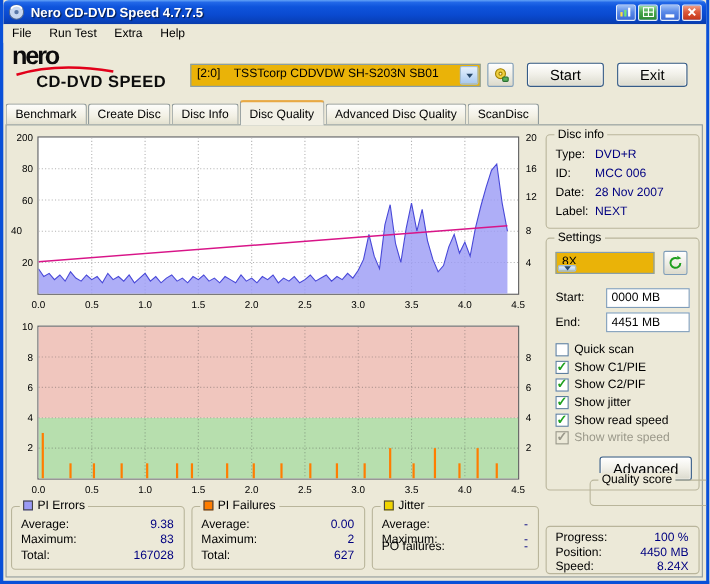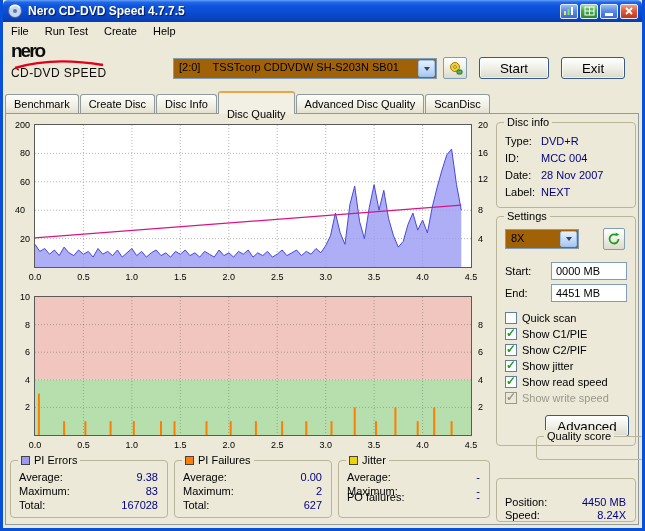--- a/index.html
+++ b/index.html
@@ -14,33 +14,33 @@
 .tbtn{width:18px;height:15px;border-radius:2px;border:1px solid #E6EEFB;margin-left:2px;display:inline-flex;align-items:center;justify-content:center;cursor:default;}
 .tbtn.blue{background:linear-gradient(180deg,#9CBEF5,#5A8AE8 45%,#3A6AD8);}
 .tbtn.green{background:linear-gradient(180deg,#9CE0A0,#4AA84E 45%,#2A8830);}
 .tbtn.close{background:linear-gradient(180deg,#F0A088,#DD5A3C 45%,#C43518);}
 .minbar{width:8px;height:3px;background:#fff;margin-top:7px;}
 
 .menubar{position:absolute;top:22px;left:0;right:0;height:17px;display:flex;align-items:center;background:#ECE9D8;}
 .menu-item{padding:1px 8px;cursor:default;}
 
 .logo{position:absolute;left:8px;top:38px;width:140px;height:52px;}
-.logo-nero{font-size:19px;font-weight:bold;letter-spacing:-2px;line-height:25px;color:#0D0D0D;}
+.logo-nero{font-size:23px;font-weight:bold;letter-spacing:-2px;line-height:25px;color:#0D0D0D;}
 .logo-swoosh{position:absolute;left:2px;top:20px;}
-.logo-sub{font-size:12px;font-weight:normal;letter-spacing:.4px;color:#0D0D0D;margin-top:3px;}
-.combo{position:absolute;background:#a16207;border:1px solid #7F9DB9;display:flex;align-items:stretch;}
+.logo-sub{font-size:15px;font-weight:bold;letter-spacing:.4px;color:#0D0D0D;margin-top:3px;text-align:right;}
+.combo{position:absolute;background:#eab308;border:1px solid #7F9DB9;display:flex;align-items:stretch;}
 .combo-text{flex:1;padding:2px 3px 0 5px;white-space:pre;overflow:hidden;}
 .combo-btn{width:17px;margin:1px;background:linear-gradient(180deg,#E6F0FC,#CBE0F8 45%,#A8C8EE);border:1px solid #9EBEE4;border-radius:2px;display:flex;align-items:center;justify-content:center;}
 .arrow-down{width:0;height:0;border-left:3px solid transparent;border-right:3px solid transparent;border-top:4px solid #28486A;}
 .xp-btn{position:absolute;background:linear-gradient(180deg,#FFFFFF,#F2F1EA 45%,#DFDED2 90%,#D2D0C0);border:1px solid #355B88;border-radius:3px;display:flex;align-items:center;justify-content:center;box-shadow:inset 0 0 0 1px rgba(255,255,255,.65);cursor:default;}
 .tool-btn{position:absolute;width:24px;height:22px;background:linear-gradient(180deg,#FFFFFF,#EFEEE6 50%,#DCDACB);border:1px solid #7F9DB9;border-radius:2px;display:flex;align-items:center;justify-content:center;}
 
 .tabs{position:absolute;left:2px;top:91px;height:23px;display:flex;align-items:flex-end;z-index:3;}
 .tab{height:19px;margin-right:1px;margin-bottom:1px;padding:3px 8px 0;background:linear-gradient(180deg,#FDFDFB,#F2F0E4 60%,#E3E0CF);border:1px solid #919B9C;border-bottom:none;border-radius:3px 3px 0 0;white-space:nowrap;cursor:default;}
-.tab.active{height:23px;margin-bottom:0;padding-top:15px;background:#F2F0E5;border-top:2px solid #E8A944;z-index:4;}
+.tab.active{height:23px;margin-bottom:0;padding-top:5px;background:#F2F0E5;border-top:2px solid #E8A944;z-index:4;}
 
 .content{position:absolute;left:2px;top:113px;width:634px;height:412px;border:1px solid #919B9C;background:#ECE9D8;z-index:1;}
 .chart-wrap{position:absolute;}
 .plot{position:absolute;background:#fff;border:1px solid #5A5A5A;}
 .tick{position:absolute;font-size:9px;line-height:10px;color:#000;}
 
 .groupbox{position:absolute;border:1px solid #B9B59B;border-radius:4px;}
 .gb-caption{position:absolute;top:-7px;left:7px;background:#ECE9D8;padding:0 3px;font-size:11px;line-height:12px;white-space:nowrap;}
 .val{color:#000080;}
 .info-row{position:absolute;left:8px;right:6px;height:13px;}
@@ -97,21 +97,21 @@
             <line x1="2" y1="2" x2="8" y2="8" stroke="#fff" stroke-width="1.8"></line>
             <line x1="8" y1="2" x2="2" y2="8" stroke="#fff" stroke-width="1.8"></line>
           </svg>
       </span>
     </span>
   </div>
 
   <div class="menubar">
     <span class="menu-item">File</span>
     <span class="menu-item">Run Test</span>
-    <span class="menu-item">Create</span>
+    <span class="menu-item">Extra</span>
     <span class="menu-item">Help</span>
   </div>
 
   <div class="logo">
     <div class="logo-nero">nero</div>
     <span class="logo-swoosh">
       <svg width="92" height="12">
           <path d="M2,10 C28,2 60,2 90,7" fill="none" stroke="#E2001A" stroke-width="2.4"></path>
         </svg>
     </span>
@@ -163,21 +163,21 @@
             <line x1="0" y1="56.8" x2="436" y2="56.8" stroke="#B4B4B4" stroke-dasharray="1,2"></line>
             <line x1="0" y1="28.4" x2="436" y2="28.4" stroke="#B4B4B4" stroke-dasharray="1,2"></line>
             <path d="M0.0,119.3L4.8,126.4L9.7,123.5L14.5,129.2L19.4,125.0L24.2,130.6L29.1,122.1L33.9,127.8L38.8,130.6L43.6,125.0L48.4,129.2L53.3,126.4L58.1,132.1L63.0,123.5L67.8,129.2L72.7,126.4L77.5,130.6L82.4,125.0L87.2,132.1L92.0,127.8L96.9,123.5L101.7,130.6L106.6,126.4L111.4,132.1L116.3,127.8L121.1,125.0L126.0,130.6L130.8,127.8L135.6,132.1L140.5,126.4L145.3,129.2L150.2,125.0L155.0,130.6L159.9,127.8L164.7,132.1L169.6,126.4L174.4,129.2L179.2,132.1L184.1,125.0L188.9,130.6L193.8,127.8L198.6,132.1L203.5,126.4L208.3,129.2L213.2,125.0L218.0,132.1L222.8,127.8L227.7,130.6L232.5,126.4L237.4,132.1L242.2,129.2L247.1,125.0L251.9,130.6L256.8,127.8L261.6,125.0L266.4,130.6L271.3,126.4L276.1,129.2L281.0,123.5L285.8,127.8L290.7,120.7L295.5,110.8L300.4,88.0L305.2,107.9L310.0,119.3L314.9,79.5L319.7,61.1L324.6,96.6L329.4,113.6L334.3,82.4L339.1,59.6L344.0,85.2L348.8,65.3L353.6,93.7L358.5,110.8L363.3,122.1L368.2,116.4L373.0,99.4L377.9,88.0L382.7,105.1L387.6,95.1L392.4,107.9L397.2,82.4L402.1,62.5L406.9,45.4L411.8,29.8L416.6,24.1L421.5,59.6L426.3,85.2L426.3,142L0.0,142Z" fill="#9A9AF5" fill-opacity="0.8"></path>
             <path d="M0.0,119.3L4.8,126.4L9.7,123.5L14.5,129.2L19.4,125.0L24.2,130.6L29.1,122.1L33.9,127.8L38.8,130.6L43.6,125.0L48.4,129.2L53.3,126.4L58.1,132.1L63.0,123.5L67.8,129.2L72.7,126.4L77.5,130.6L82.4,125.0L87.2,132.1L92.0,127.8L96.9,123.5L101.7,130.6L106.6,126.4L111.4,132.1L116.3,127.8L121.1,125.0L126.0,130.6L130.8,127.8L135.6,132.1L140.5,126.4L145.3,129.2L150.2,125.0L155.0,130.6L159.9,127.8L164.7,132.1L169.6,126.4L174.4,129.2L179.2,132.1L184.1,125.0L188.9,130.6L193.8,127.8L198.6,132.1L203.5,126.4L208.3,129.2L213.2,125.0L218.0,132.1L222.8,127.8L227.7,130.6L232.5,126.4L237.4,132.1L242.2,129.2L247.1,125.0L251.9,130.6L256.8,127.8L261.6,125.0L266.4,130.6L271.3,126.4L276.1,129.2L281.0,123.5L285.8,127.8L290.7,120.7L295.5,110.8L300.4,88.0L305.2,107.9L310.0,119.3L314.9,79.5L319.7,61.1L324.6,96.6L329.4,113.6L334.3,82.4L339.1,59.6L344.0,85.2L348.8,65.3L353.6,93.7L358.5,110.8L363.3,122.1L368.2,116.4L373.0,99.4L377.9,88.0L382.7,105.1L387.6,95.1L392.4,107.9L397.2,82.4L402.1,62.5L406.9,45.4L411.8,29.8L416.6,24.1L421.5,59.6L426.3,85.2" fill="none" stroke="#4848D8" stroke-width="1"></path>
             <path d="M0.0,112.9L426.3,80.2" fill="none" stroke="#D81488" stroke-width="1.3"></path>
           </svg>
       </div>
     <div class="tick" style="left: 0px; top: 2px; width: 20px; text-align: right;">200</div>
         <div class="tick" style="left: 0px; top: 30.4px; width: 20px; text-align: right;">80</div>
         <div class="tick" style="left: 0px; top: 58.8px; width: 20px; text-align: right;">60</div>
-        <div class="tick" style="left: 0px; top: 87.2px; width: 20px; text-align: center;">40</div>
+        <div class="tick" style="left: 0px; top: 87.2px; width: 20px; text-align: left;">40</div>
         <div class="tick" style="left: 0px; top: 115.6px; width: 20px; text-align: right;">20</div>
         <div class="tick" style="left: 468px; top: 2px; width: 18px;">20</div>
         <div class="tick" style="left: 468px; top: 30.4px; width: 18px;">16</div>
         <div class="tick" style="left: 468px; top: 56px; width: 18px;">12</div>
         <div class="tick" style="left: 468px; top: 87.2px; width: 18px;">8</div>
         <div class="tick" style="left: 468px; top: 115.6px; width: 18px;">4</div>
         <div class="tick" style="left: 15px; top: 154px; width: 20px; text-align: center;">0.0</div>
         <div class="tick" style="left: 63.4444px; top: 154px; width: 20px; text-align: center;">0.5</div>
         <div class="tick" style="left: 111.889px; top: 154px; width: 20px; text-align: center;">1.0</div>
         <div class="tick" style="left: 160.333px; top: 154px; width: 20px; text-align: center;">1.5</div>
@@ -297,36 +297,36 @@
     </div>
 
     <div class="groupbox" style="left:490px;top:8px;width:140px;height:86px;">
       <span class="gb-caption">Disc info</span>
       <div class="info-row" style="top:12px;">
           <span class="lbl">Type:</span>
           <span class="v2 val">DVD+R</span>
         </div>
       <div class="info-row" style="top:29px;">
           <span class="lbl">ID:</span>
-          <span class="v2 val">MCC 004</span>
+          <span class="v2 val">MCC 006</span>
         </div>
       <div class="info-row" style="top:46px;">
           <span class="lbl">Date:</span>
           <span class="v2 val">28 Nov 2007</span>
         </div>
       <div class="info-row" style="top:63px;">
           <span class="lbl">Label:</span>
           <span class="v2 val">NEXT</span>
         </div>
     </div>
 
     <div class="groupbox" style="left:490px;top:102px;width:140px;height:230px;padding-left:11px;">
       <span class="gb-caption">Settings</span>
 
-      <div class="combo" style="left:8px;top:12px;width:74px;height:20px;">
+      <div class="combo" style="left:8px;top:12px;width:90px;height:20px;flex-direction:column;">
         <span class="combo-text">8X</span>
         <span class="combo-btn">
             <span class="arrow-down"></span>
           </span>
       </div>
       <span class="tool-btn" style="left:106px;top:11px;width:22px;height:22px;">
         <svg width="14" height="14">
             <path d="M11.5,7a4.5,4.5 0 1 1-2.2-3.9" fill="none" stroke="#1F9F1F" stroke-width="1.8"></path>
             <path d="M8.6,0.6l0.6,3.4l3.2-1.2z" fill="#1F9F1F"></path>
           </svg>
@@ -364,20 +364,24 @@
 
       <button class="xp-btn" style="left:48px;top:198px;width:84px;height:22px;">Advanced</button>
     </div>
 
     <div class="groupbox" style="left:490px;top:322px;width:140px;height:24px;margin-left:40px;">
       <span class="gb-caption">Quality score</span>
       <span class="val" style="position:absolute;right:9px;top:5px;">95</span>
     </div>
 
     <div class="groupbox" style="left:490px;top:364px;width:140px;height:44px;">
+      <div class="stat-row" style="top:4px;">
+          <span class="lbl">Progress:</span>
+          <span class="val">100 %</span>
+        </div>
       <div class="stat-row" style="top:17px;">
           <span class="lbl">Position:</span>
           <span class="val">4450 MB</span>
         </div>
       <div class="stat-row" style="top:30px;">
           <span class="lbl">Speed:</span>
           <span class="val">8.24X</span>
         </div>
     </div>
 

